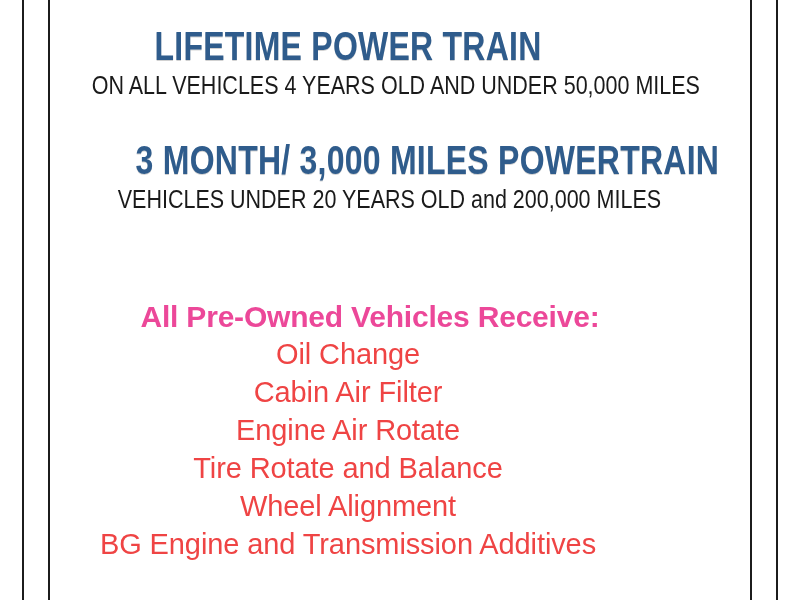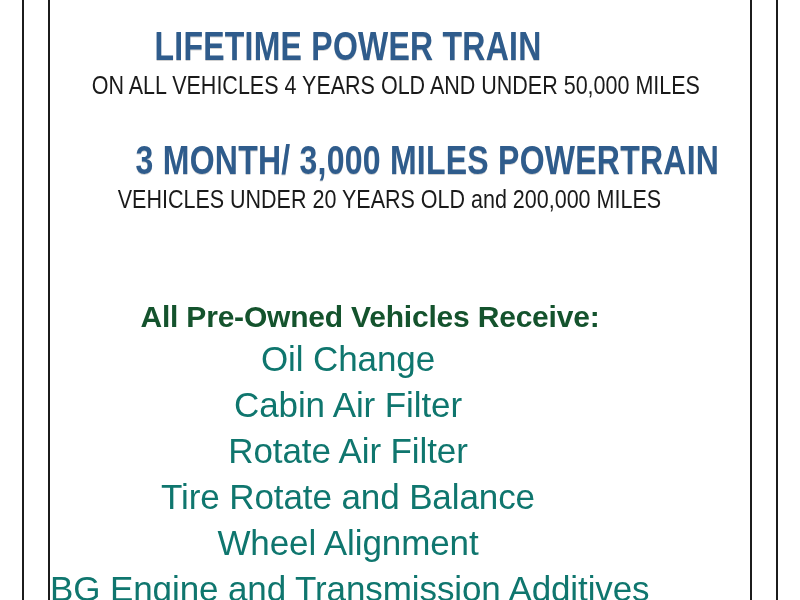--- a/index.html
+++ b/index.html
@@ -80,32 +80,32 @@
 
   
   #services {
     position:absolute;
     left:0;
     top:298px;
     width:100%;
   }
 
   #services-heading {
-    color:#14532d;
+    color:#ec4899;
     font-size:30px;
     font-weight:bold;
     line-height:1.28;
     letter-spacing:-0.2px;
     white-space:nowrap;
     padding-left:44px;
   }
 
   .service-item {
-    color:#0f766e;
-    font-size:35px;
+    color:#ef4444;
+    font-size:29px;
     font-weight:normal;
     line-height:1.31;
     letter-spacing:-0.1px;
     white-space:nowrap;
   }
 </style>
 </head>
 <body>
 
 <div id="page">
@@ -125,20 +125,20 @@
     <div class="warranty-block" id="block-threemonth">
       <div class="warranty-title">3 MONTH/ 3,000 MILES POWERTRAIN</div>
       <div class="warranty-sub">VEHICLES UNDER 20 YEARS OLD and 200,000 MILES</div>
     </div>
 
     <div id="services">
       <div id="services-heading">All Pre-Owned Vehicles Receive:</div>
 
       <div class="service-item">Oil Change</div>
       <div class="service-item">Cabin Air Filter</div>
-      <div class="service-item">Rotate Air Filter</div>
+      <div class="service-item">Engine Air Rotate</div>
       <div class="service-item">Tire Rotate and Balance</div>
       <div class="service-item">Wheel Alignment</div>
       <div class="service-item">BG Engine and Transmission Additives</div>
     </div>
 
   </div>
 </div>
 
 </body></html>

